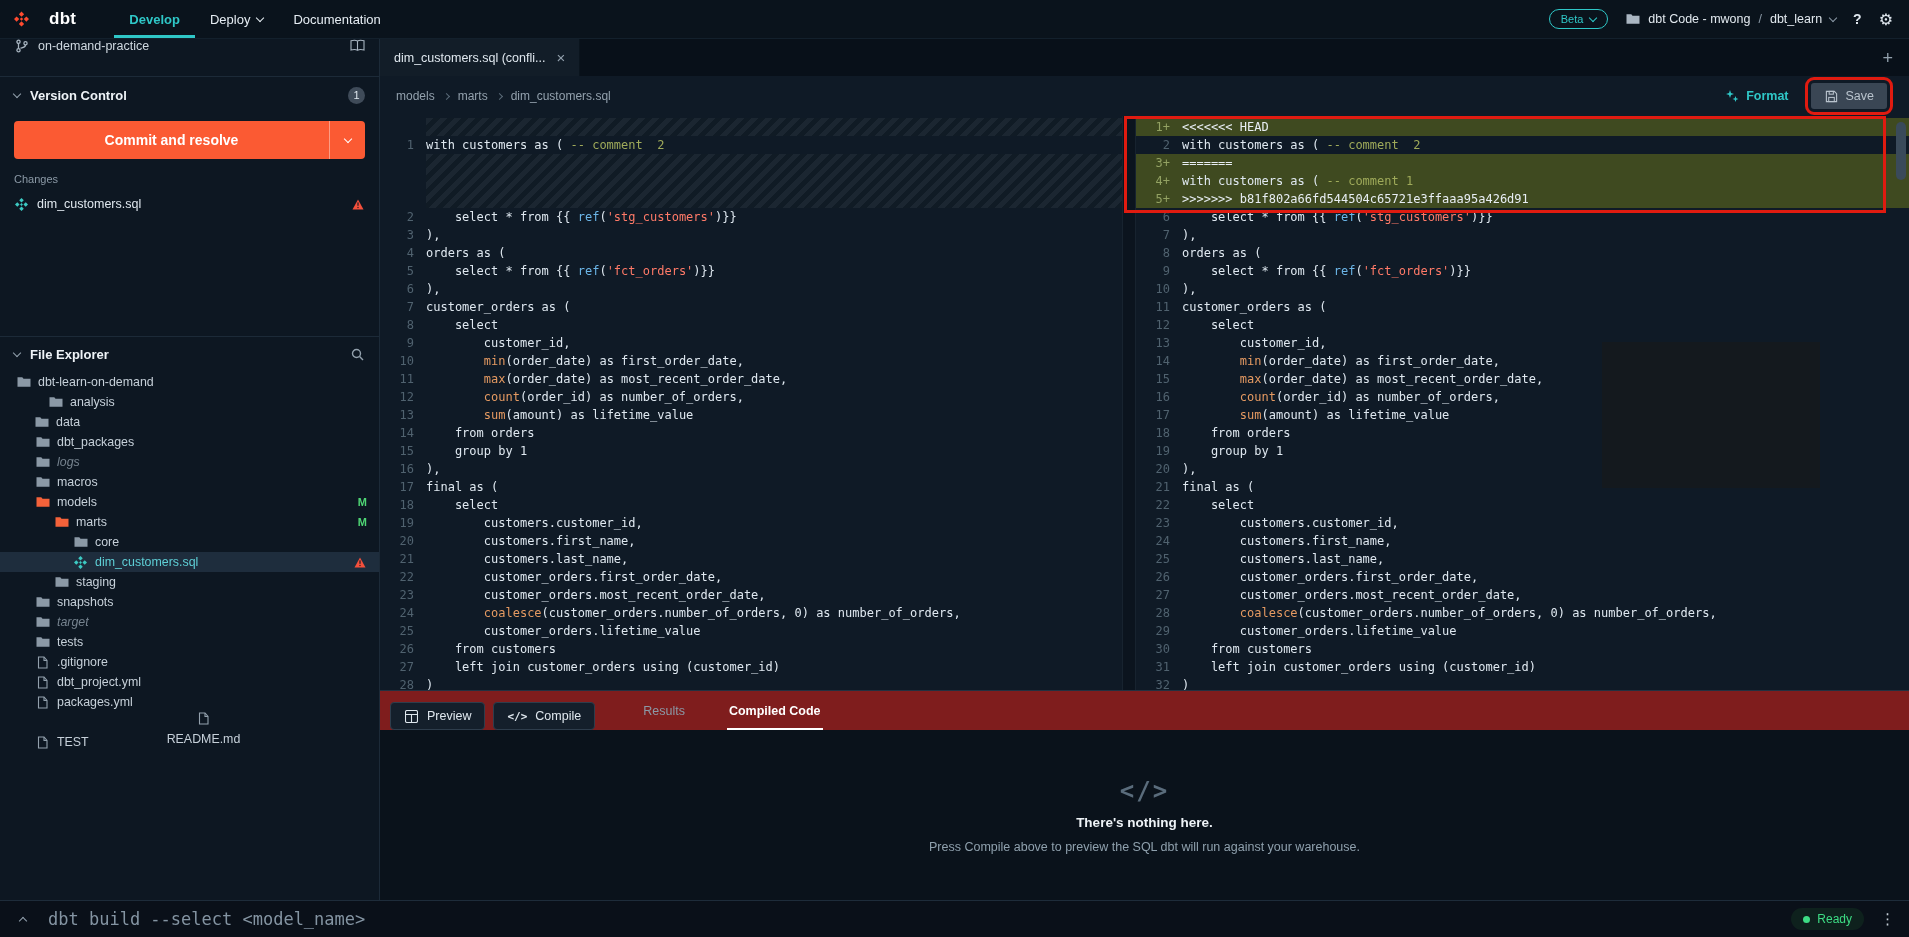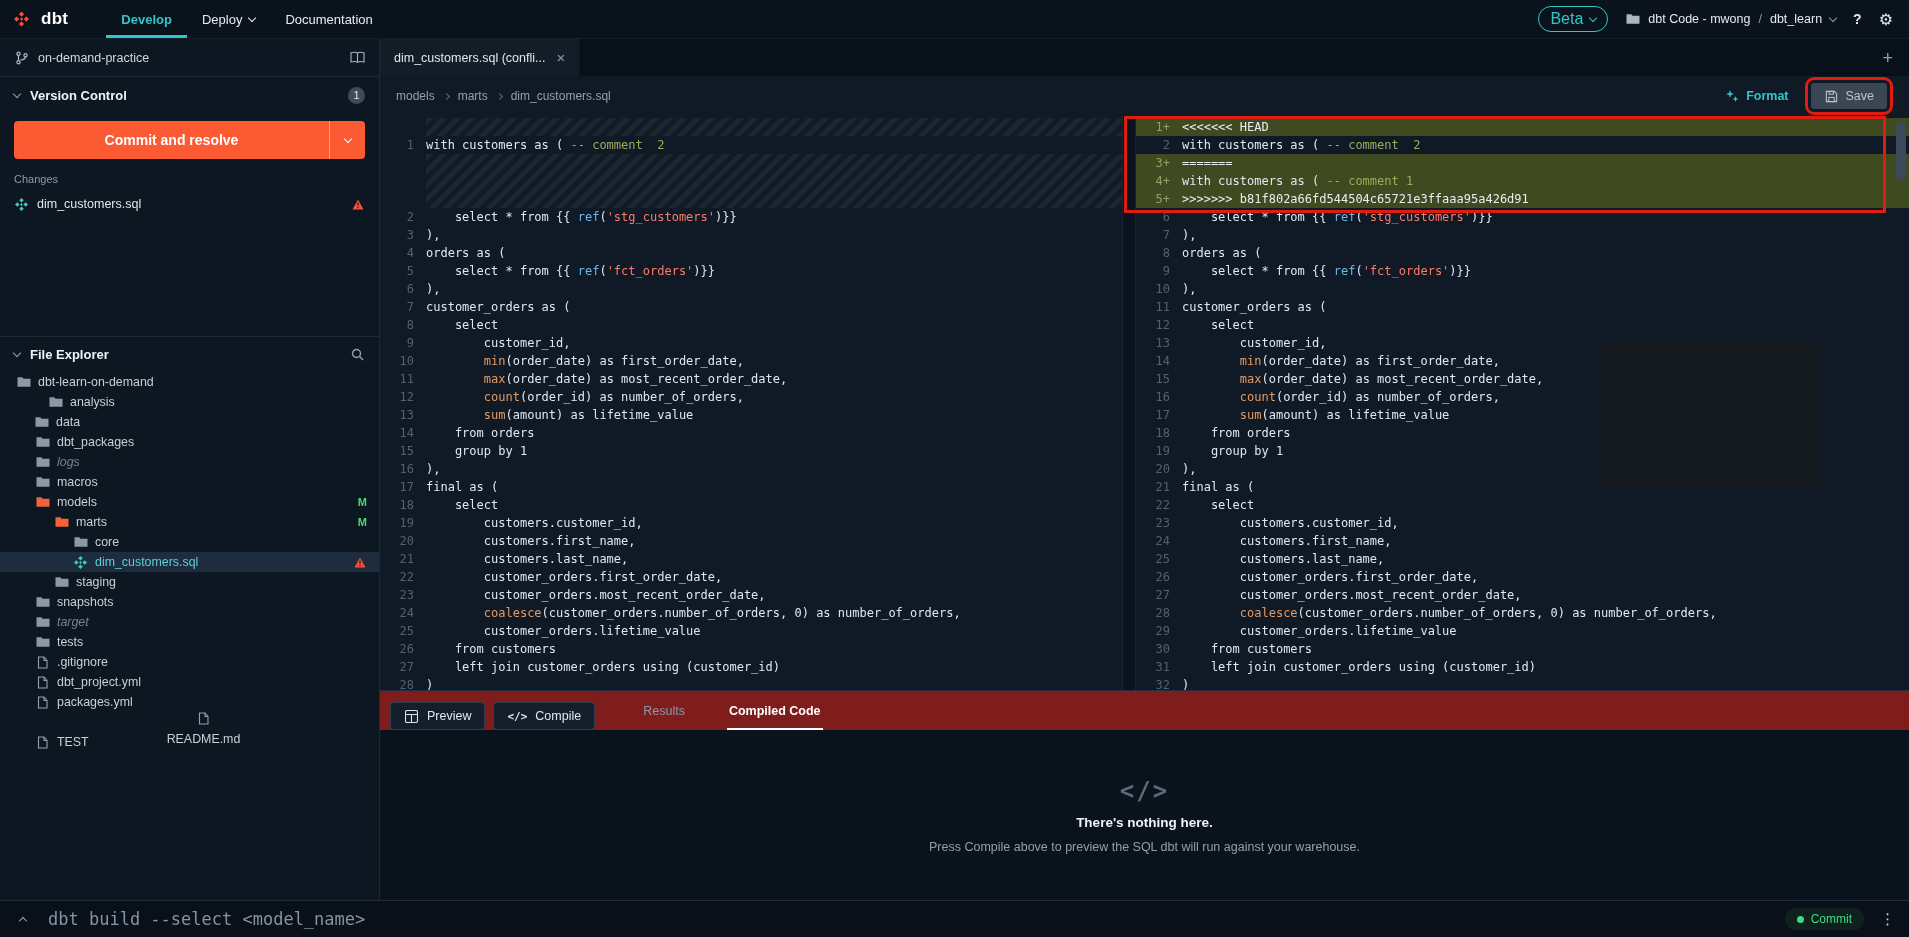--- a/index.html
+++ b/index.html
@@ -7,45 +7,45 @@
     --bg-panel:#0a121b; --bg-status:#0a1019; --border:#1c2a38;
     --accent-teal:#2fc7c7; --brand-orange:#fb5a33; --error-red:#f4503c;
     --modified-green:#4fd675; --ready-green:#3ddc84; --annotation-red:#e01b10; --insert-bg:#3f4a20;
   }
   *{margin:0;padding:0;box-sizing:border-box}
   body{font-family:"Liberation Sans",sans-serif;background:#05090e}
   .page{width:1909px;height:937px;display:flex;flex-direction:column;background:var(--bg-editor);overflow:hidden}
 
   
   .topbar{height:39px;min-height:39px;display:flex;align-items:center;background:var(--bg-topbar);padding-left:14px;border-bottom:1px solid #13202c}
-  .logo{display:flex;align-items:center;gap:12px}
+  .logo{display:flex;align-items:center;gap:20px}
   .logo-text{color:#fff;font-weight:700;font-size:17px;letter-spacing:.3px}
   .topnav{display:flex;height:100%;margin-left:38px}
   .topnav-item{display:flex;align-items:center;gap:7px;padding:0 15px;font-size:13px;color:#e6edf3}
   .topnav-item.active{color:var(--accent-teal);font-weight:600;box-shadow:inset 0 -3px 0 var(--accent-teal)}
   .topbar-right{margin-left:auto;display:flex;align-items:center;gap:17px;padding-right:16px}
-  .beta-pill{display:flex;align-items:center;gap:7px;border:1px solid var(--accent-teal);color:var(--accent-teal);border-radius:14px;padding:3px 11px;font-size:16px}
+  .beta-pill{display:flex;align-items:center;gap:7px;border:1px solid var(--accent-teal);color:var(--accent-teal);border-radius:14px;padding:3px 11px;font-size:11px}
   .project-picker{display:flex;align-items:center;gap:8px;font-size:12.5px;color:#e2e9ef}
   .project-sep{color:#8b99a6}
   .picker-chev{color:#8b99a6}
   .icon-btn{color:#dfe7ee;font-size:14px;font-weight:700}
   .icon-btn.gear{font-size:16px;font-weight:400}
 
   .chev{display:inline-block;width:6px;height:6px;border-right:1.6px solid currentColor;border-bottom:1.6px solid currentColor}
   .chev-down{transform:rotate(45deg);margin-top:-3px}
   .chev-right{transform:rotate(-45deg)}
   .chev-up{transform:rotate(-135deg);margin-top:4px}
   .spacer{flex:1}
 
   
   .content{flex:1;display:flex;min-height:0}
 
   
   .sidebar{width:380px;min-width:380px;background:var(--bg-sidebar);border-right:1px solid var(--border);display:flex;flex-direction:column;overflow:hidden}
-  .branch-row{height:38px;min-height:38px;display:flex;align-items:center;gap:9px;padding:0 14px;color:#cfd8e0;font-size:12.5px;border-bottom:1px solid var(--border)}
+  .branch-row{height:38px;min-height:38px;display:flex;align-items:flex-start;gap:9px;padding:0 14px;color:#cfd8e0;font-size:12.5px;border-bottom:1px solid var(--border)}
   .section-header{height:36px;min-height:36px;display:flex;align-items:center;gap:10px;padding:0 14px;font-size:13px;font-weight:700;color:#eef3f7}
   .section-header .chev{color:#93a1ad}
   .badge{width:17px;height:17px;border-radius:50%;background:#3f4b59;color:#dfe7ee;font-size:11px;display:flex;align-items:center;justify-content:center;font-weight:400}
   .commit-split{display:flex;margin:8px 14px 12px;height:38px;min-height:38px;border-radius:4px;overflow:hidden}
   .commit-main{flex:1;background:var(--brand-orange);color:#fff;font-weight:700;font-size:14px;text-align:center;padding:0 14px;border:none;font-family:inherit;cursor:pointer}
   .commit-chev{width:36px;background:var(--brand-orange);border:none;border-left:1px solid rgba(255,255,255,.4);color:#fff;display:flex;align-items:center;justify-content:center;cursor:pointer}
   .changes-label{padding:2px 14px 5px;font-size:11px;color:#8b99a6}
   .change-row{height:28px;display:flex;align-items:center;gap:8px;padding:0 14px;font-size:12.5px;color:#dfe7ee}
   .ml-auto{margin-left:auto}
   .vc-spacer{height:118px;min-height:60px}
@@ -541,18 +541,18 @@
   </div>
 
   <footer class="statusbar">
     <div class="expand">
         <span class="chev chev-up"></span>
       </div>
     <div class="command">dbt build --select &lt;model_name&gt;</div>
     <span class="spacer"></span>
     <div class="ready-pill">
       <span class="dot"></span>
-      <span>Commit</span>
+      <span>Ready</span>
     </div>
     <div class="kebab">⋮</div>
   </footer>
 
 </div>
 
 </body></html>

